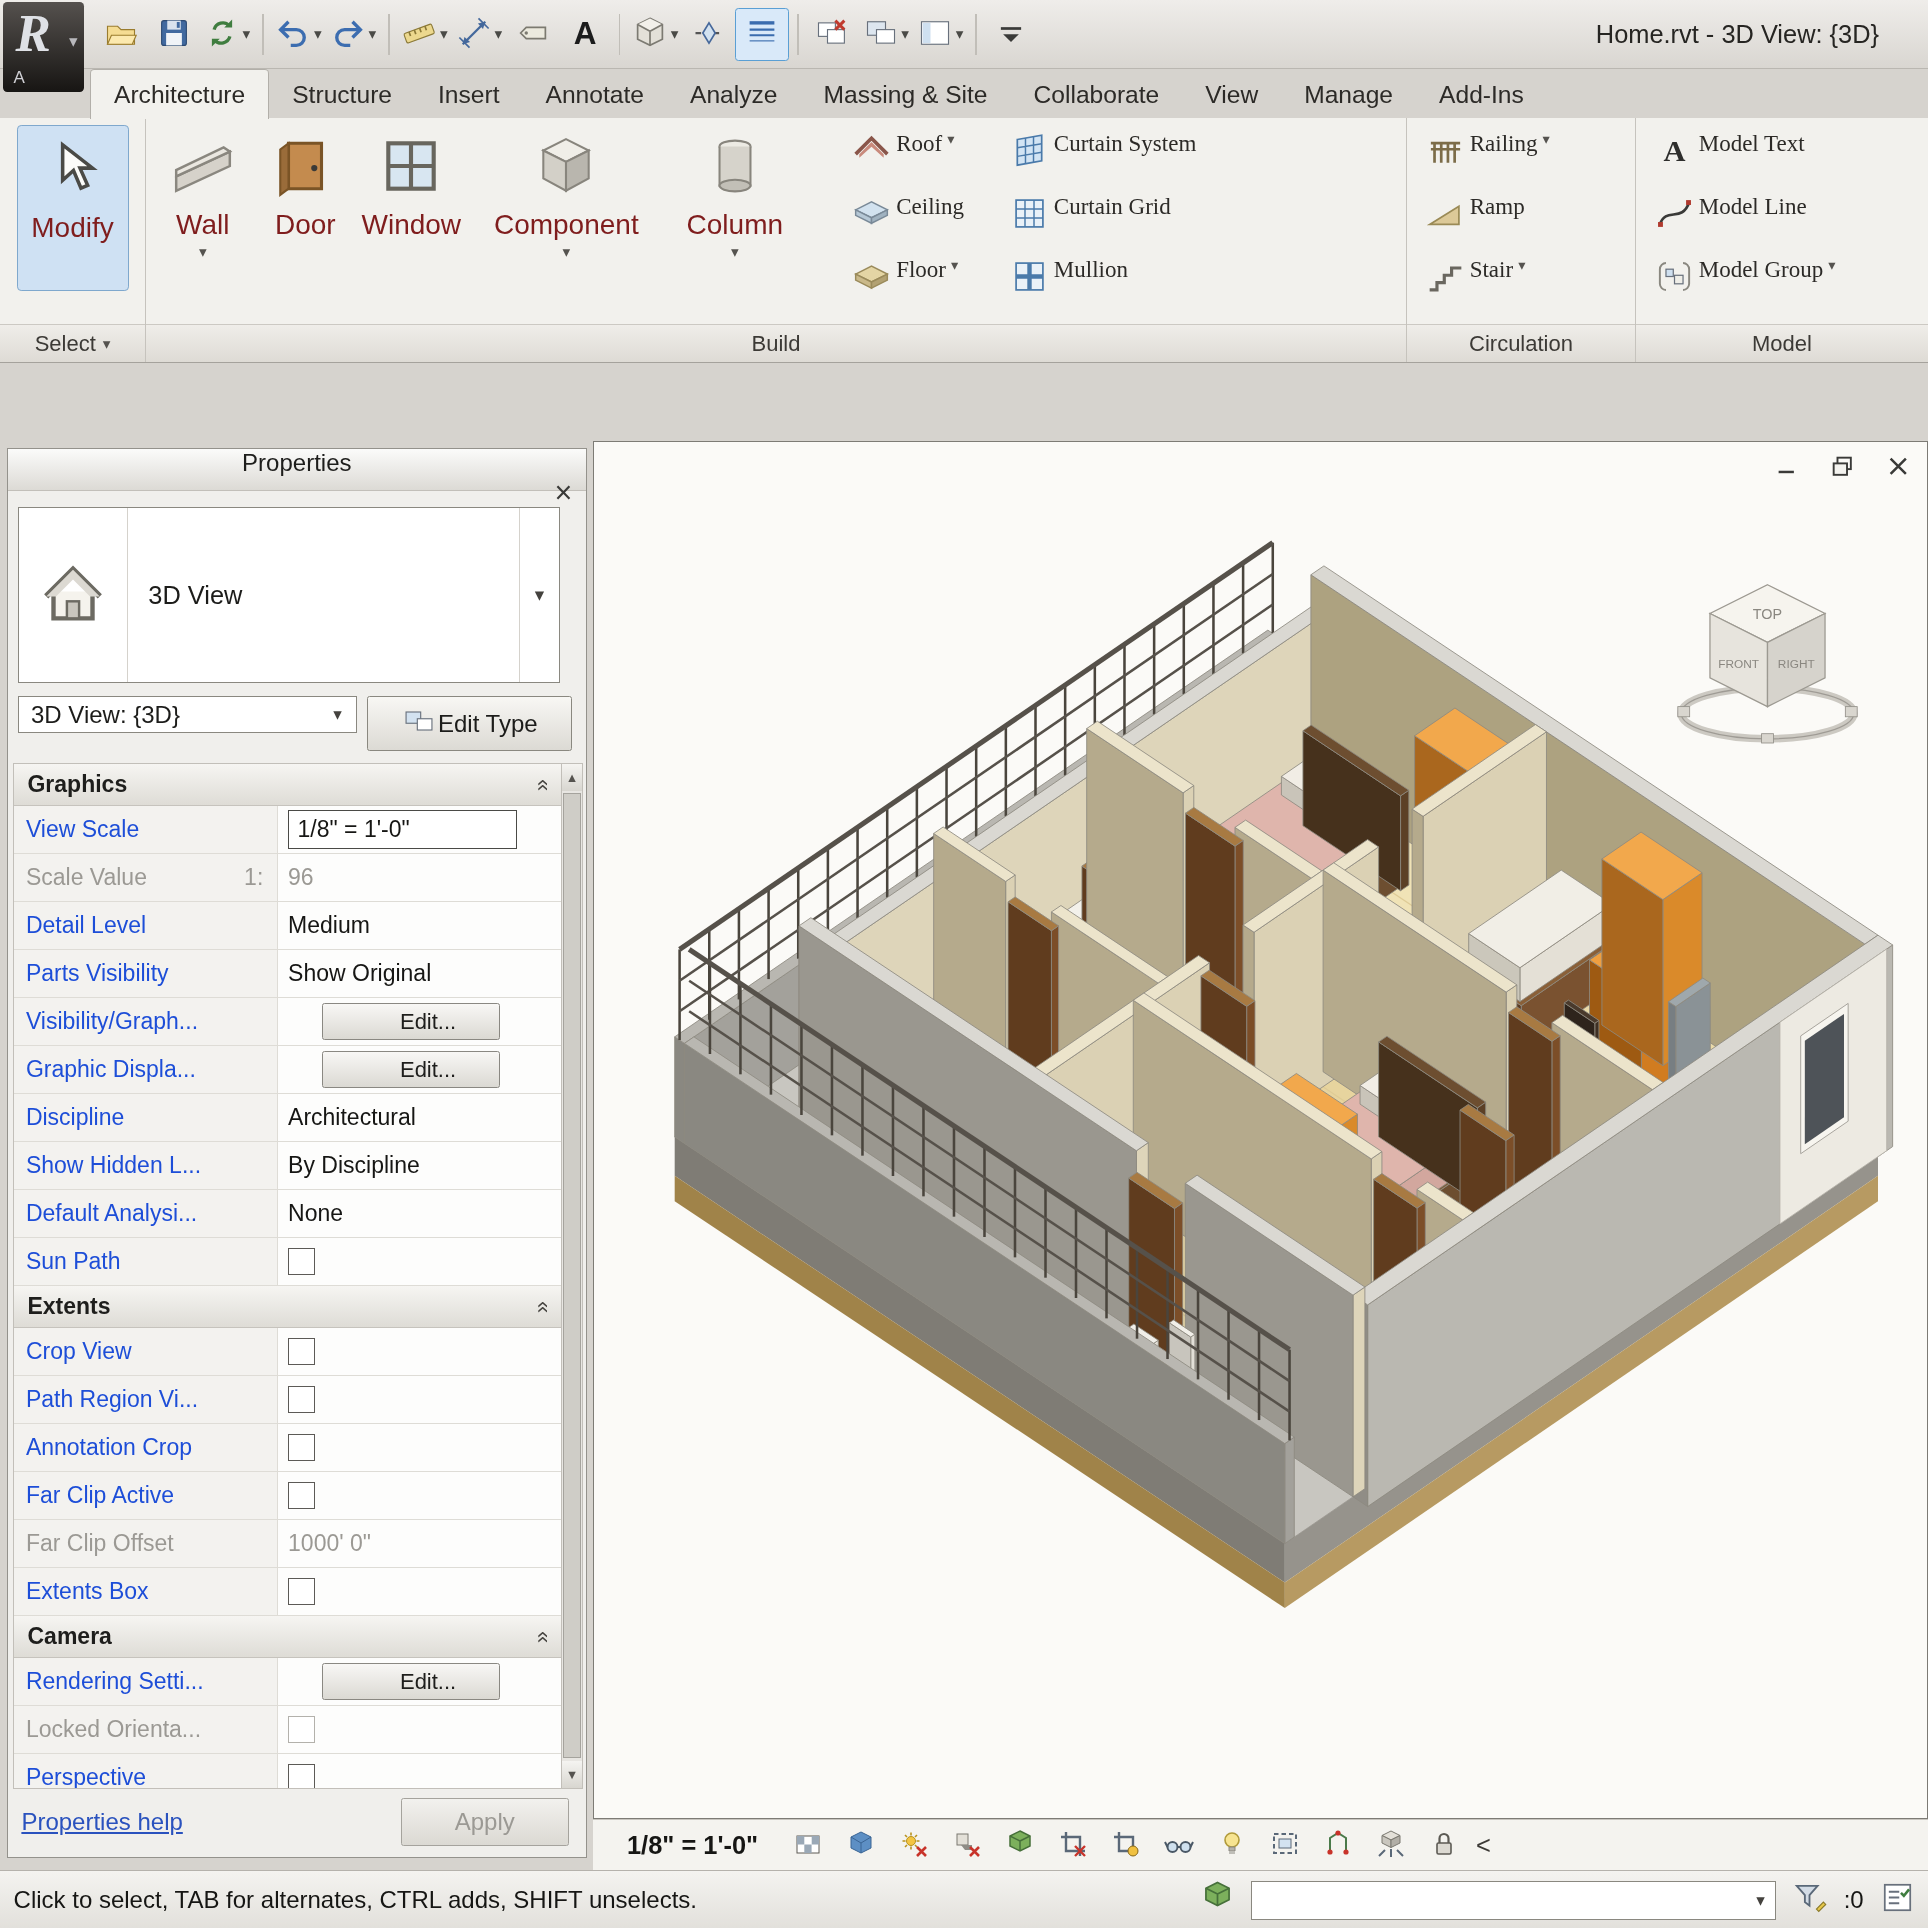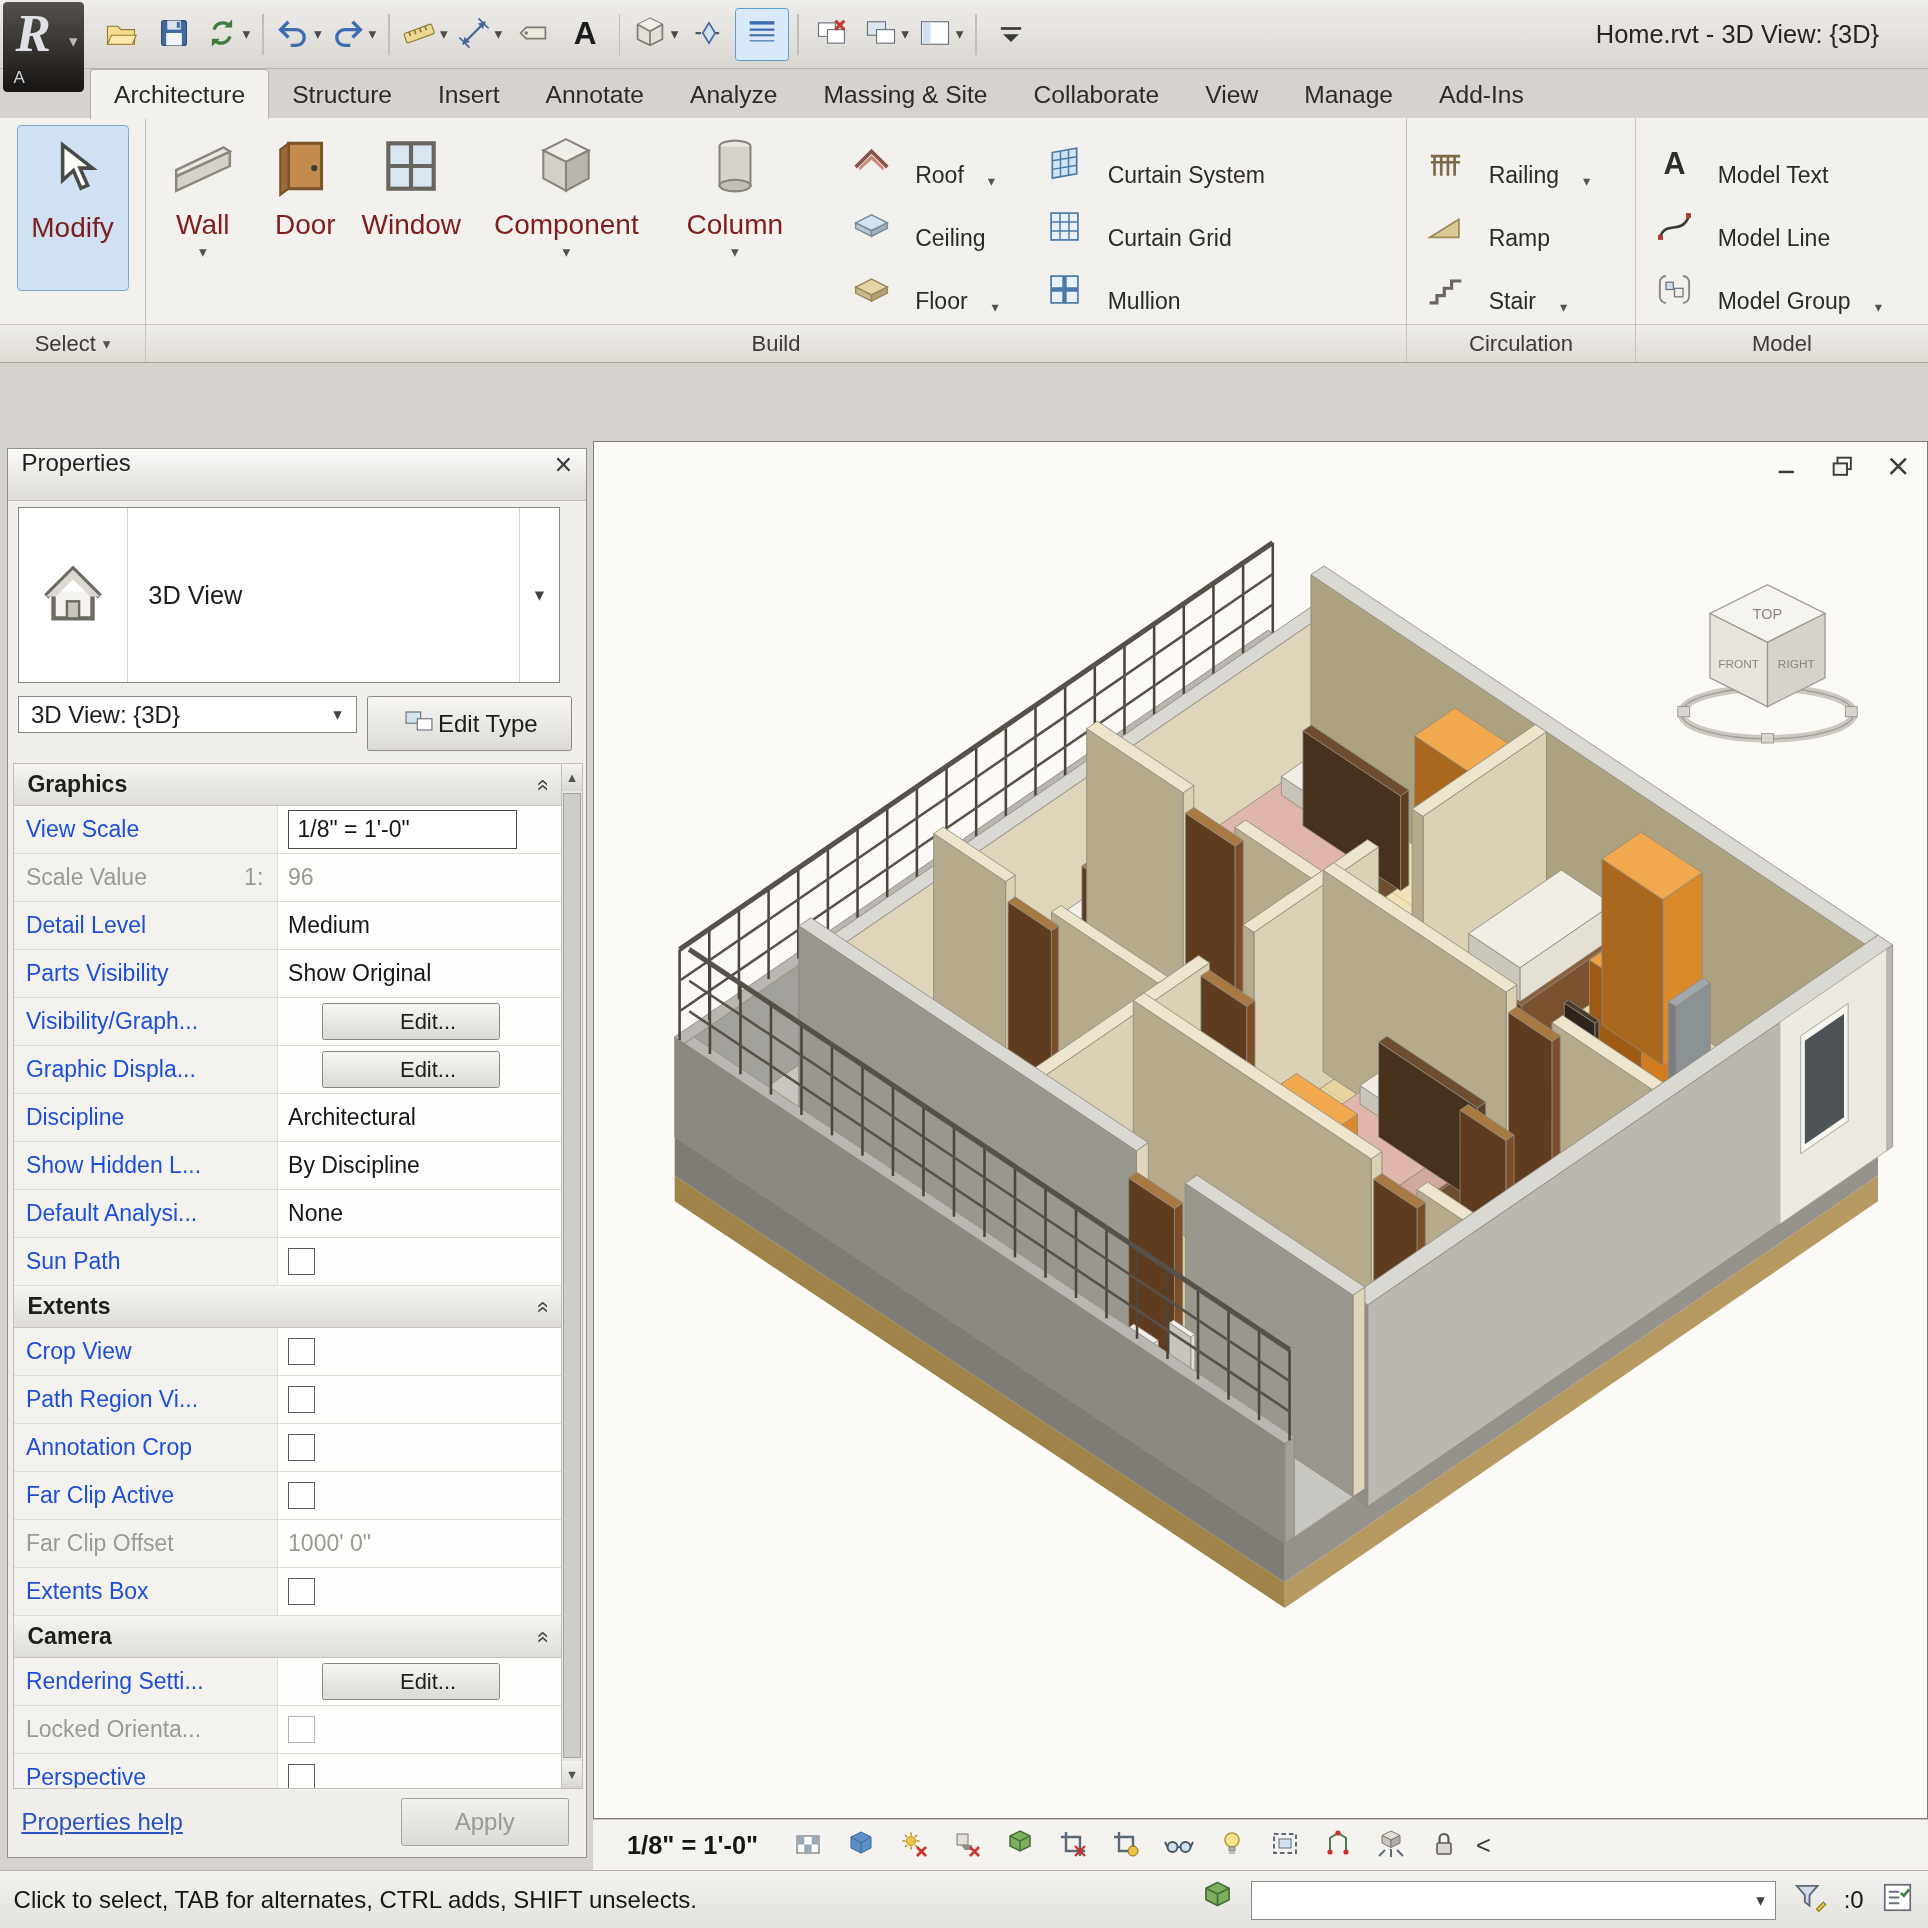--- a/index.html
+++ b/index.html
@@ -34,29 +34,29 @@
   .plabel{position:absolute;bottom:0;left:0;right:0;height:37px;display:flex;align-items:center;
     justify-content:center;gap:6.8px;font-size:22px;color:#3c3a36;
     background:linear-gradient(#efede9,#dedbd5);border-top:0.8px solid #ccc9c3;}
   .plabel .dd{font-size:15.3px;color:#55534f;}
   .bigbtn{width:100px;display:flex;flex-direction:column;align-items:center;padding-top:8.5px;}
   .bigbtn .blbl{font-size:28px;color:#7f1d1d;margin-top:6.8px;white-space:nowrap;}
   .bigbtn .ddv{font-size:15.3px;color:#55534f;margin-top:1.7px;height:17px;}
   .modifybtn{width:112px;background:#cfe1f3;border:1.7px solid #7fa8cd;border-radius:4.2px;
     padding-top:13.6px;height:166px;box-sizing:border-box;}
   .smallcol{display:flex;flex-direction:column;justify-content:space-around;padding:3.4px 5.1px;}
-  .smallbtn{display:flex;align-items:flex-end;gap:24px;font-size:23px;color:#2c2a27;height:58px;
-    padding:0 6.8px;white-space:nowrap;}
+  .smallbtn{display:flex;align-items:flex-start;gap:5px;font-size:23px;color:#2c2a27;height:58px;
+    padding:0 6.8px;white-space:nowrap;font-family:Liberation Serif, serif;}
   .smallbtn .dd{font-size:14.4px;color:#55534f;}
   
   .props{position:absolute;left:6.8px;top:448px;width:580px;height:1410px;background:#f0efec;
     border:0.8px solid #94928c;box-sizing:border-box;}
-  .phead{position:absolute;left:0;top:0;right:0;height:52px;display:flex;
+  .phead{position:absolute;left:0;top:0;right:0;height:42px;display:flex;align-items:center;
     background:linear-gradient(#fbfbfa,#dcdad5);border-bottom:0.8px solid #c2bfb9;
-    font-size:24px;color:#1e1e1c;padding:0 13.6px;box-sizing:border-box;}
+    font-size:24px;color:#1e1e1c;padding:0 13.6px;box-sizing:border-box;flex-direction:column;}
   .phead .x{margin-left:auto;font-size:30.5px;color:#3a3a38;line-height:1;}
   .ptype{position:absolute;left:10.2px;top:58px;width:542px;height:176px;background:#fff;
     border:0.8px solid #8a8880;display:flex;align-items:center;box-sizing:border-box;}
   .ptype .iconzone{width:108px;height:100%;display:flex;align-items:center;justify-content:center;
     border-right:0.8px solid #d5d2cc;}
   .ptype .tname{font-size:25.4px;color:#1c1c1a;padding-left:20.3px;}
   .ptype .ddzone{margin-left:auto;width:39px;height:100%;display:flex;align-items:center;
     justify-content:center;border-left:0.8px solid #d5d2cc;font-size:18.6px;color:#44423e;}
   .pcombo{position:absolute;left:10.2px;top:247px;width:339px;height:37px;background:#fff;
     border:0.8px solid #8a8880;display:flex;align-items:center;font-size:24px;color:#1c1c1a;

